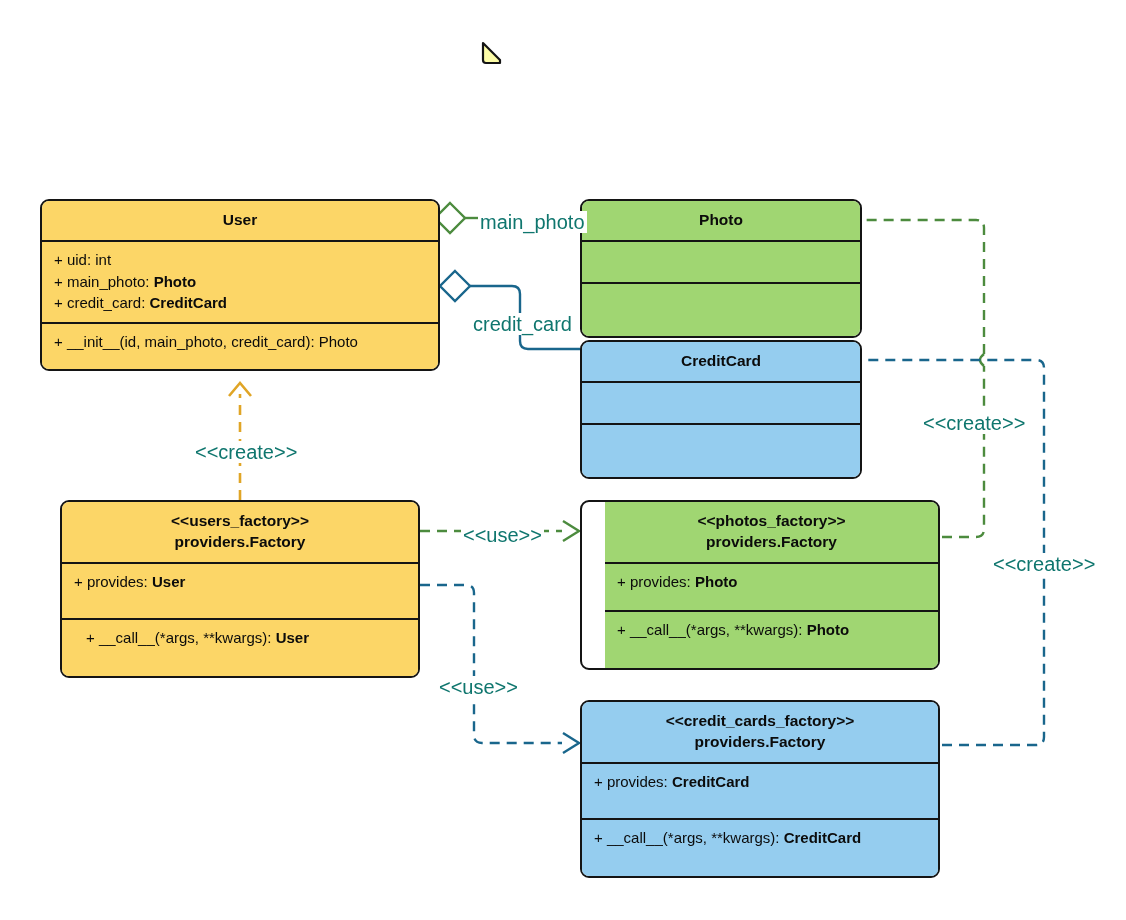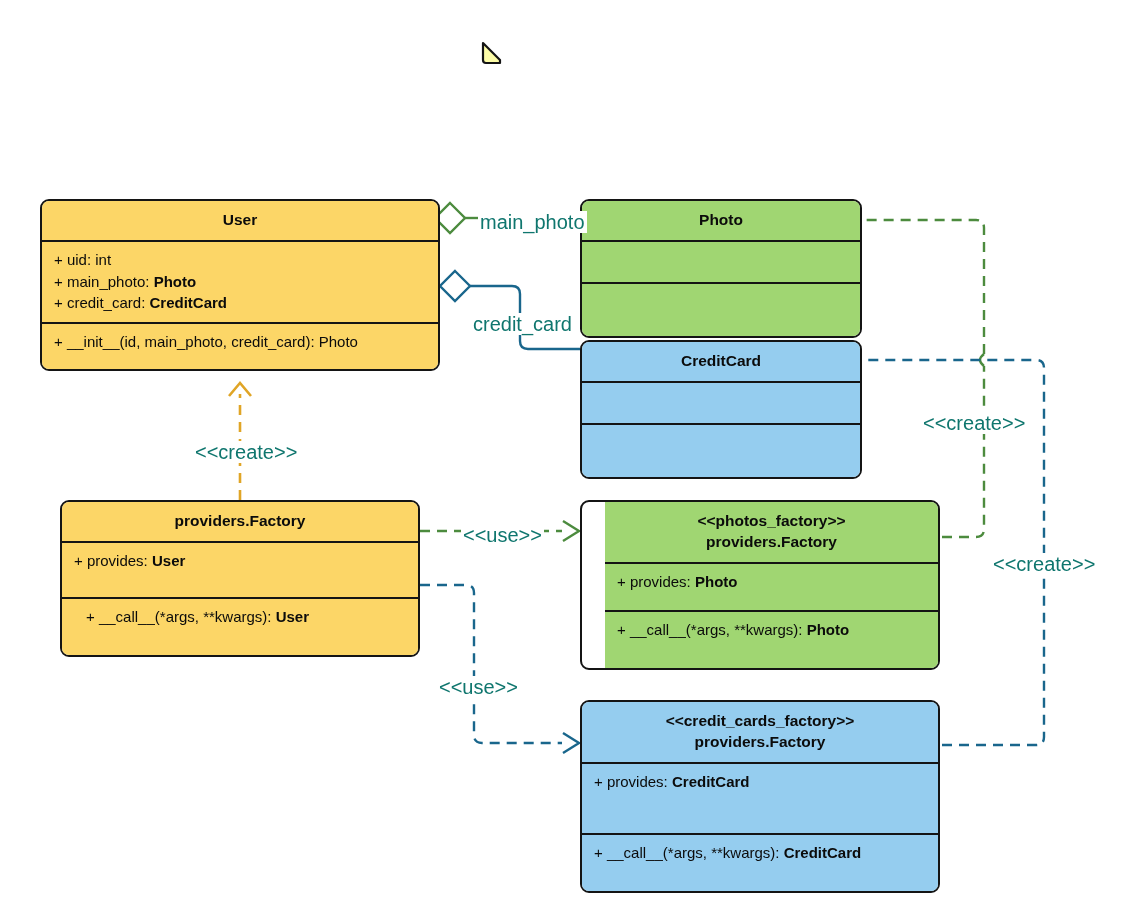--- a/index.html
+++ b/index.html
@@ -171,20 +171,21 @@
   <div class="uml-class fill-blue" style="left:580px; top:340px; width:282px;">
     <div class="compartment title">
       <span class="cname">CreditCard</span>
     </div>
     <div class="compartment" style="height:42px;"></div>
     <div class="compartment" style="height:52px;"></div>
   </div>
 
   <div class="uml-class fill-orange" style="left:60px; top:500px; width:360px;">
     <div class="compartment title">
+      <span class="stereo">&lt;&lt;users_factory&gt;&gt;</span>
       <span class="cname">providers.Factory</span>
     </div>
     <div class="compartment" style="height:56px;">
       <span class="row"><span>+ provides: </span><b>User</b></span>
     </div>
     <div class="compartment" style="height:56px;padding-left:24px;">
       <span class="row"><span>+ __call__(*args, **kwargs): </span><b>User</b></span>
     </div>
   </div>
 
@@ -199,21 +200,21 @@
     <div class="compartment" style="height:56px;">
       <span class="row"><span>+ __call__(*args, **kwargs): </span><b>Photo</b></span>
     </div>
   </div>
 
   <div class="uml-class fill-blue" style="left:580px; top:700px; width:360px;">
     <div class="compartment title">
       <span class="stereo">&lt;&lt;credit_cards_factory&gt;&gt;</span>
       <span class="cname">providers.Factory</span>
     </div>
-    <div class="compartment" style="height:71px;">
+    <div class="compartment" style="height:56px;">
       <span class="row"><span>+ provides: </span><b>CreditCard</b></span>
     </div>
     <div class="compartment" style="height:56px;">
       <span class="row"><span>+ __call__(*args, **kwargs): </span><b>CreditCard</b></span>
     </div>
   </div>
 
   <div class="edge-label" style="left:478px; top:211px;">main_photo</div>
 
   <div class="edge-label" style="left:471px; top:313px;">credit_card</div>

